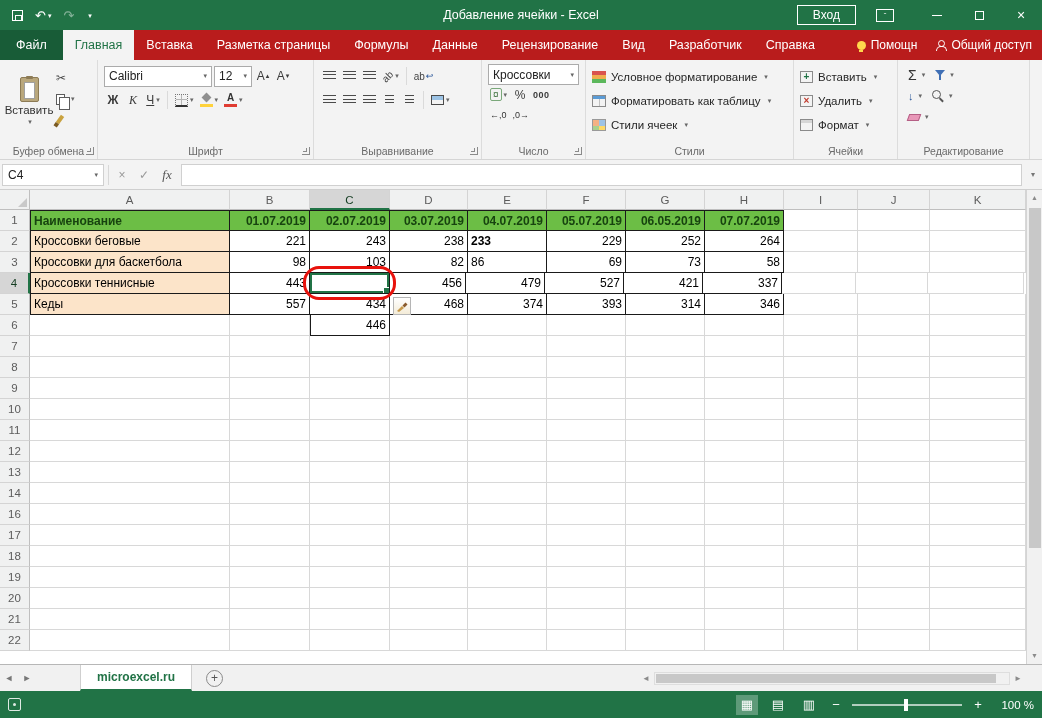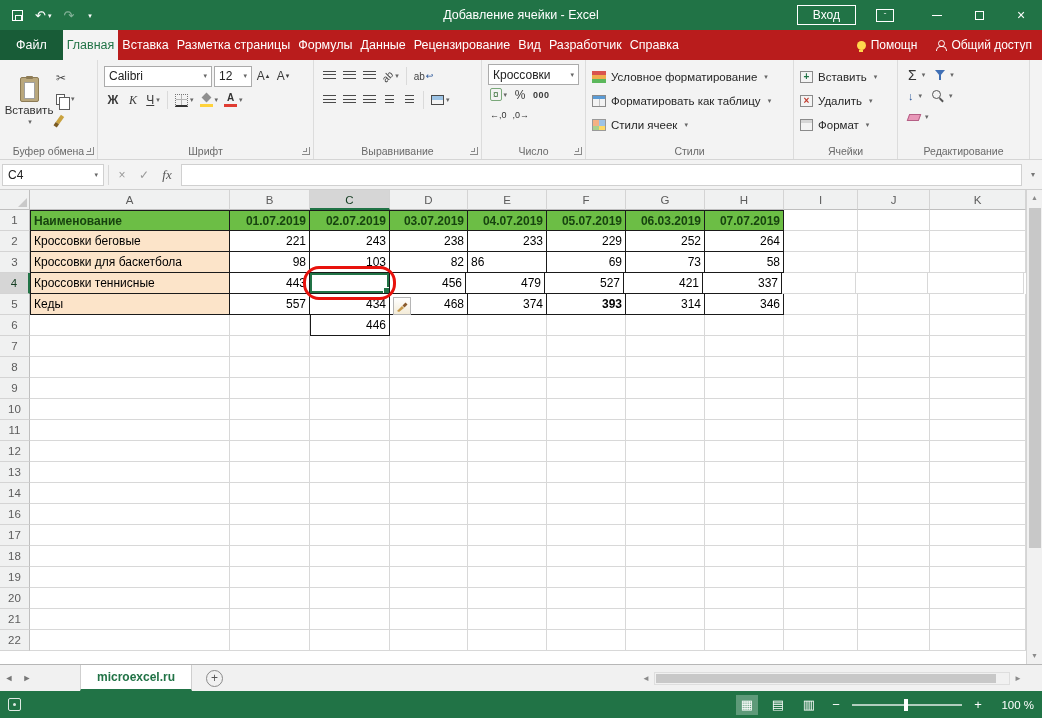--- a/index.html
+++ b/index.html
@@ -17,21 +17,21 @@
   .title{position:absolute;left:0;right:0;top:0;height:30px;line-height:30px;text-align:center;font-size:12.5px;color:#fff;pointer-events:none;}
   .title-right{margin-left:auto;display:flex;align-items:center;height:100%;z-index:2;}
   .signin{border:1px solid #fff;padding:2px 15px;font-size:12px;margin-right:20px;}
   .ribbon-disp{width:18px;height:13px;border:1px solid #fff;display:inline-flex;align-items:center;justify-content:center;font-size:8px;margin-right:22px;}
   .winbtn{width:42px;height:30px;display:flex;align-items:center;justify-content:center;font-size:14px;color:#fff;}
   .mini-bar{width:10px;height:1px;background:#fff;display:inline-block;}
   .max-box{width:9px;height:9px;border:1px solid #fff;display:inline-block;}
 
   
   .tabrow{height:30px;background:#b91c1c;display:flex;align-items:stretch;flex:0 0 30px;}
-  .tab{display:flex;align-items:center;padding:0 4px;font-size:12.5px;color:#fff;white-space:nowrap;}
+  .tab{display:flex;align-items:center;padding:0 12px;font-size:12.5px;color:#fff;white-space:nowrap;}
   .tab.file{background:#185c37;padding:0 16px;}
   .tab.active{background:#f3f3f3;color:#217346;}
   .tabs-holder{display:flex;}
   .tab-right{margin-left:auto;display:flex;align-items:center;gap:18px;padding-right:10px;color:#fff;font-size:12px;white-space:nowrap;}
   .assist,.share{display:inline-flex;align-items:center;}
   .i-bulb{width:9px;height:9px;border-radius:50%;background:#ffd84d;display:inline-block;margin-right:5px;position:relative;}
   .i-bulb::after{content:'';position:absolute;left:2.5px;bottom:-2px;width:4px;height:2px;background:#ffd84d;}
   .i-person{display:inline-block;width:11px;height:11px;position:relative;margin-right:5px;}
   .i-person::before{content:'';position:absolute;left:3px;top:0;width:5px;height:5px;border:1px solid #fff;border-radius:50%;}
   .i-person::after{content:'';position:absolute;left:1px;bottom:0;width:9px;height:4px;border:1px solid #fff;border-bottom:none;border-radius:5px 5px 0 0;}
@@ -479,33 +479,33 @@
         </div>
       <div id="gridRows">
           <div class="grid-row">
             <div class="row-h">1</div>
             <div class="cell k-head bt bl br bb" style="width: 200px; text-align: left;">Наименование</div>
             <div class="cell k-head bt br bb" style="width: 80px; text-align: right;">01.07.2019</div>
             <div class="cell k-head bt br bb" style="width: 80px; text-align: right;">02.07.2019</div>
             <div class="cell k-head bt br bb" style="width: 78px; text-align: right;">03.07.2019</div>
             <div class="cell k-head bt br bb" style="width: 79px; text-align: right;">04.07.2019</div>
             <div class="cell k-head bt br bb" style="width: 79px; text-align: right;">05.07.2019</div>
-            <div class="cell k-head bt br bb" style="width: 79px; text-align: right;">06.03.2019</div>
+            <div class="cell k-head bt br bb" style="width: 79px; text-align: right;">06.05.2019</div>
             <div class="cell k-head bt br bb" style="width: 79px; text-align: right;">07.07.2019</div>
             <div class="cell" style="width: 74px;"></div>
             <div class="cell" style="width: 72px;"></div>
             <div class="cell" style="width: 96px;"></div>
           </div>
           <div class="grid-row">
             <div class="row-h">2</div>
             <div class="cell k-name bl br bb" style="width: 200px; text-align: left;">Кроссовки беговые</div>
             <div class="cell k-num br bb" style="width: 80px; text-align: right;">221</div>
             <div class="cell k-num br bb" style="width: 80px; text-align: right;">243</div>
             <div class="cell k-num br bb" style="width: 78px; text-align: right;">238</div>
-            <div class="cell k-num br bb" style="width: 79px; text-align: right;">233</div>
+            <div class="cell k-num br bb" style="width: 79px;  font-weight: bold;">233</div>
             <div class="cell k-num br bb" style="width: 79px; text-align: right;">229</div>
             <div class="cell k-num br bb" style="width: 79px; text-align: right;">252</div>
             <div class="cell k-num br bb" style="width: 79px; text-align: right;">264</div>
             <div class="cell" style="width: 74px;"></div>
             <div class="cell" style="width: 72px;"></div>
             <div class="cell" style="width: 96px;"></div>
           </div>
           <div class="grid-row">
             <div class="row-h">3</div>
             <div class="cell k-name bl br bb" style="width: 200px; text-align: left;">Кроссовки для баскетбола</div>
@@ -534,21 +534,21 @@
             <div class="cell" style="width: 72px;"></div>
             <div class="cell" style="width: 96px;"></div>
           </div>
           <div class="grid-row">
             <div class="row-h">5</div>
             <div class="cell k-name bl br bb" style="width: 200px; text-align: left;">Кеды</div>
             <div class="cell k-num br bb" style="width: 80px; text-align: right;">557</div>
             <div class="cell k-num br bb" style="width: 80px; text-align: right;">434</div>
             <div class="cell k-num br bb" style="width: 78px; text-align: right;">468</div>
             <div class="cell k-num br bb" style="width: 79px; text-align: right;">374</div>
-            <div class="cell k-num br bb" style="width: 79px; text-align: right; font-weight: bold;">393</div>
+            <div class="cell k-num br bb" style="width: 79px; text-align: right;">393</div>
             <div class="cell k-num br bb" style="width: 79px; text-align: right;">314</div>
             <div class="cell k-num br bb" style="width: 79px; text-align: right;">346</div>
             <div class="cell" style="width: 74px;"></div>
             <div class="cell" style="width: 72px;"></div>
             <div class="cell" style="width: 96px;"></div>
           </div>
           <div class="grid-row">
             <div class="row-h">6</div>
             <div class="cell" style="width: 200px;"></div>
             <div class="cell" style="width: 80px;"></div>

